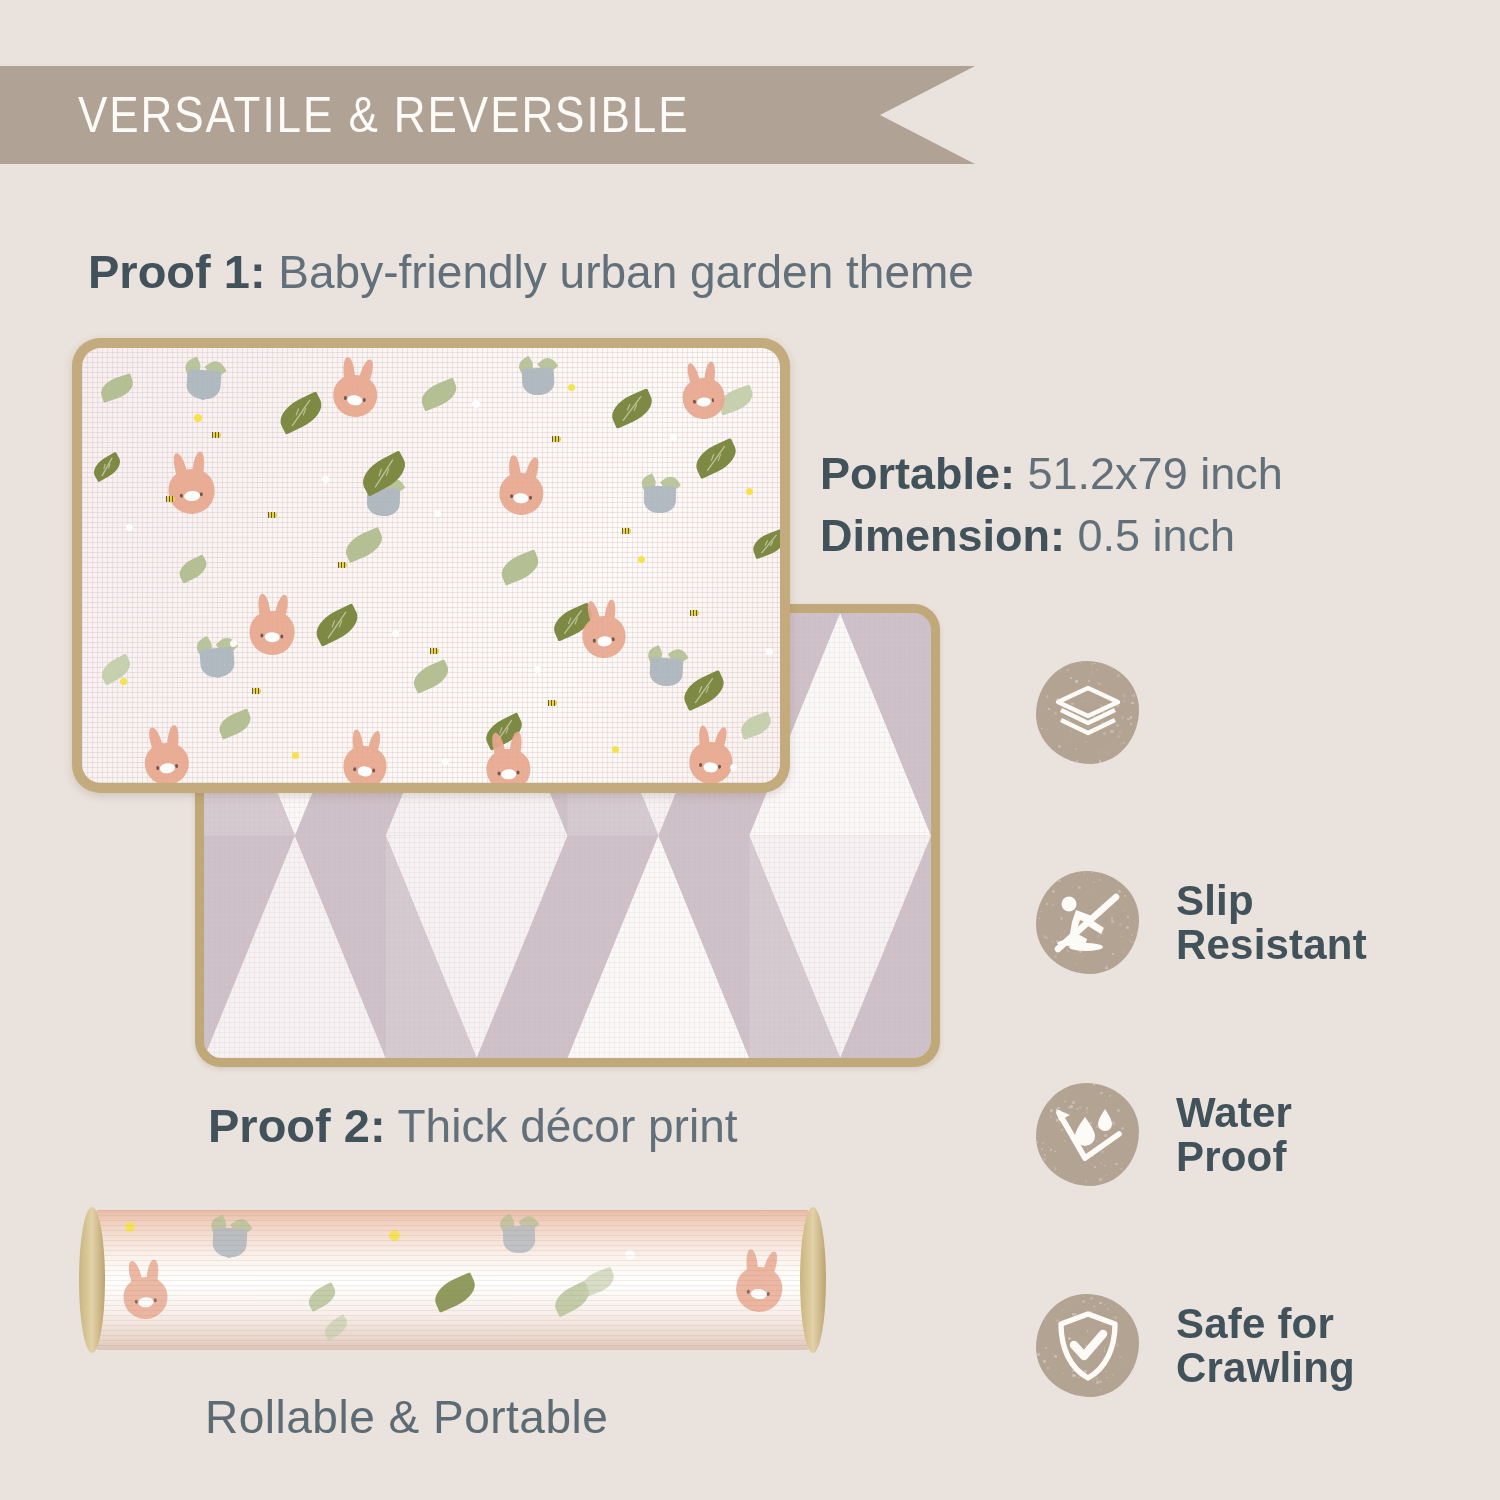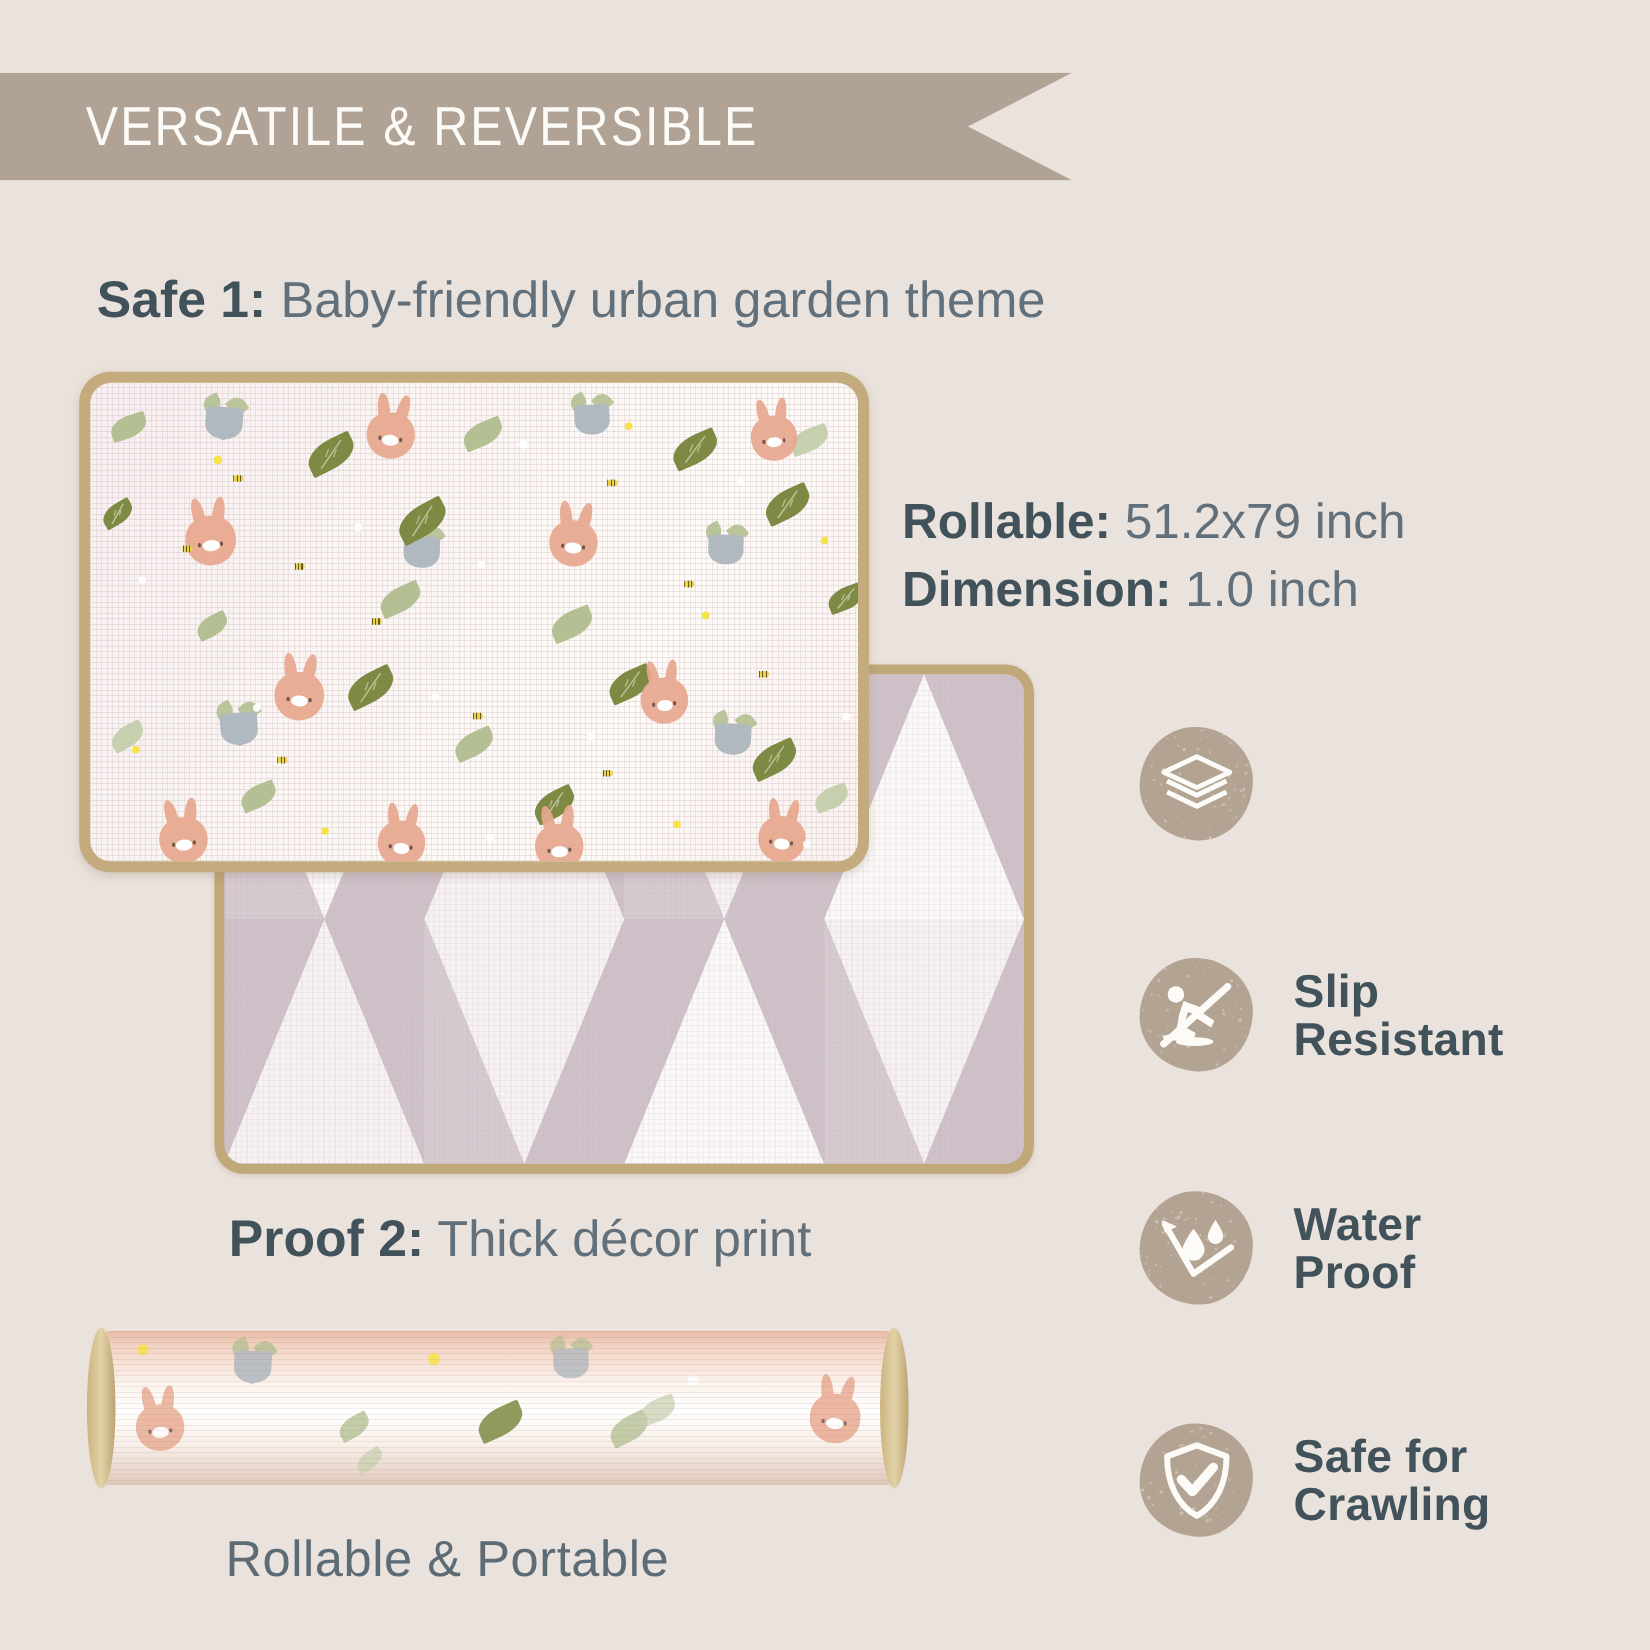--- a/index.html
+++ b/index.html
@@ -182,28 +182,28 @@
 </head>
 <body>
 
 <div id="stage">
 
   <div class="ribbon">
     <div class="ribbon-text">VERSATILE &amp; REVERSIBLE</div>
   </div>
 
   <div class="headline" id="side1-line">
-    <span class="hl-strong">Safe 1:</span><span class="hl-light"> Baby-friendly urban garden theme</span>
+    <span class="hl-strong">Proof 1:</span><span class="hl-light"> Baby-friendly urban garden theme</span>
   </div>
 
   <div class="headline" id="dim-line">
-    <span class="hl-strong">Rollable:</span><span class="hl-light"> 51.2x79 inch</span>
+    <span class="hl-strong">Portable:</span><span class="hl-light"> 51.2x79 inch</span>
   </div>
   <div class="headline" id="thk-line">
-    <span class="hl-strong">Dimension:</span><span class="hl-light"> 1.0 inch</span>
+    <span class="hl-strong">Dimension:</span><span class="hl-light"> 0.5 inch</span>
   </div>
 
   <div id="mat2">
     <div class="inner">
       <div class="tri-wrap" id="tri-wrap">
           <div class="tri" style="left:0;top:0;width:727px;height:445px;background:#cfc1c9"></div>
           <div class="tri" style="left:0;top:0;width:727px;height:445px;
       background:#fbf8f8;clip-path:polygon(0px 0px, 181.75px 0px, 90.875px 222.5px);-webkit-clip-path:polygon(0px 0px, 181.75px 0px, 90.875px 222.5px)"></div>
           <div class="tri" style="left:0;top:0;width:727px;height:445px;
       background:#d6cad1;clip-path:polygon(0px 222.5px, 90.875px 222.5px, 0px 0px);-webkit-clip-path:polygon(0px 222.5px, 90.875px 222.5px, 0px 0px)"></div>

